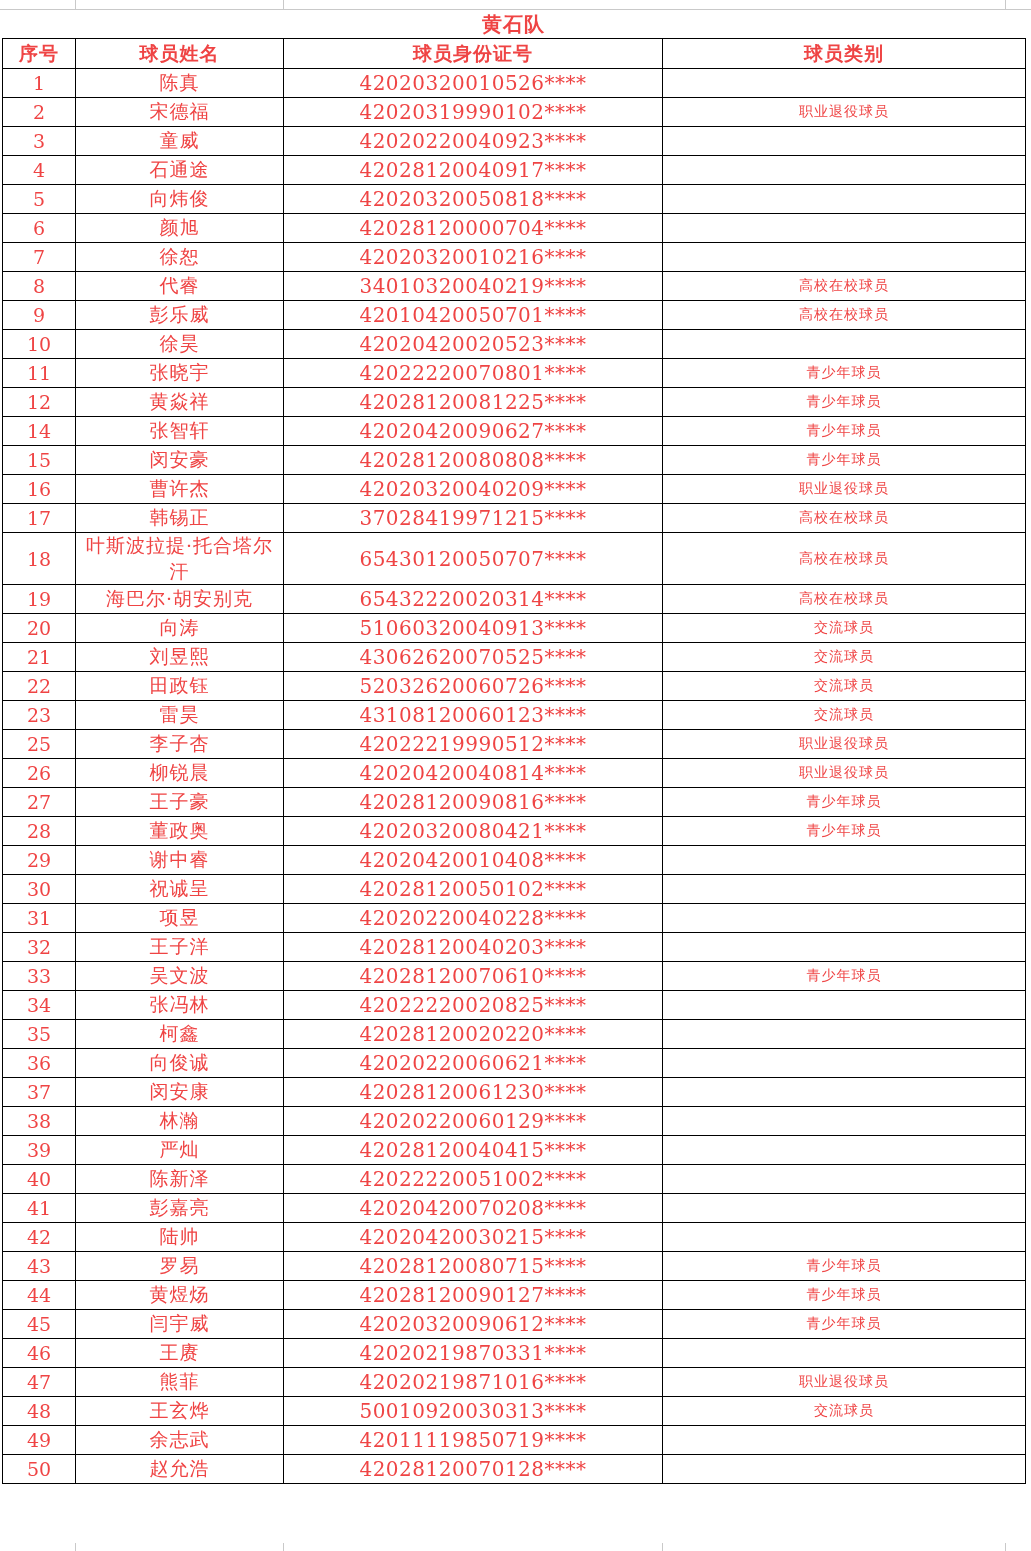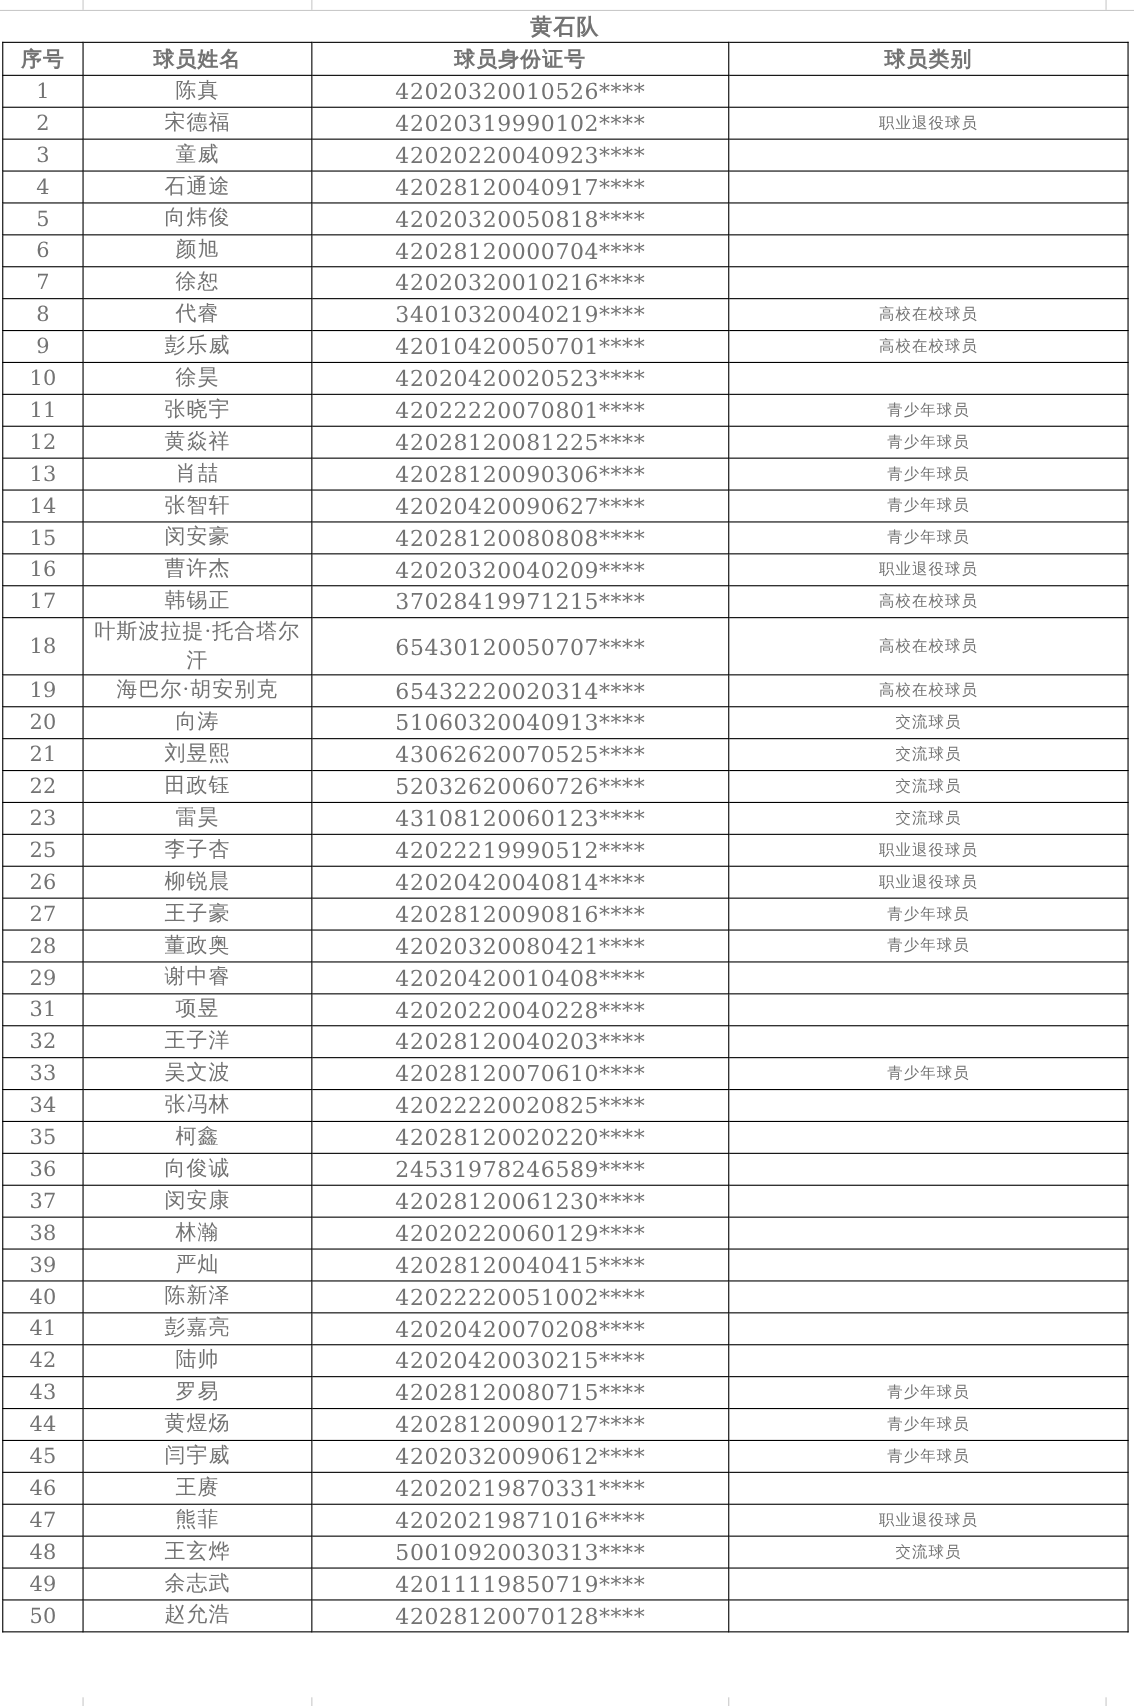--- a/index.html
+++ b/index.html
@@ -2,21 +2,21 @@
 <html><head>
 <meta charset="utf-8">
 <style>
   html,body{margin:0;padding:0;background:#ffffff;}
   .canvas{
     position:relative;
     width:1031px;height:1551px;
     background:#ffffff;
     overflow:hidden;
     font-family:"DejaVu Serif","Liberation Serif",serif;
-    color:#737373;
+    color:#ef4444;
   }
   
   .grid-strip{position:absolute;left:0;width:1031px;pointer-events:none;}
   .grid-strip.top{top:0;height:9px;border-bottom:1px solid #c9c9c9;}
   .grid-strip.bottom{bottom:0;height:8px;}
   .grid-tick{position:absolute;top:0;bottom:0;width:1px;background:#c9c9c9;}
 
   .title-row{
     position:absolute;top:10px;left:2px;width:1023px;height:28px;
     display:flex;align-items:center;justify-content:center;
@@ -141,26 +141,20 @@
           <td class="cell-id">42022220070801****</td>
           <td class="cell-category">青少年球员</td>
         </tr>
         <tr>
           <td class="cell-no">12</td>
           <td class="cell-name">黄焱祥</td>
           <td class="cell-id">42028120081225****</td>
           <td class="cell-category">青少年球员</td>
         </tr>
         <tr>
-          <td class="cell-no">13</td>
-          <td class="cell-name">肖喆</td>
-          <td class="cell-id">42028120090306****</td>
-          <td class="cell-category">青少年球员</td>
-        </tr>
-        <tr>
           <td class="cell-no">14</td>
           <td class="cell-name">张智轩</td>
           <td class="cell-id">42020420090627****</td>
           <td class="cell-category">青少年球员</td>
         </tr>
         <tr>
           <td class="cell-no">15</td>
           <td class="cell-name">闵安豪</td>
           <td class="cell-id">42028120080808****</td>
           <td class="cell-category">青少年球员</td>
@@ -237,20 +231,26 @@
           <td class="cell-id">42020320080421****</td>
           <td class="cell-category">青少年球员</td>
         </tr>
         <tr>
           <td class="cell-no">29</td>
           <td class="cell-name">谢中睿</td>
           <td class="cell-id">42020420010408****</td>
           <td class="cell-category"></td>
         </tr>
         <tr>
+          <td class="cell-no">30</td>
+          <td class="cell-name">祝诚呈</td>
+          <td class="cell-id">42028120050102****</td>
+          <td class="cell-category"></td>
+        </tr>
+        <tr>
           <td class="cell-no">31</td>
           <td class="cell-name">项昱</td>
           <td class="cell-id">42020220040228****</td>
           <td class="cell-category"></td>
         </tr>
         <tr>
           <td class="cell-no">32</td>
           <td class="cell-name">王子洋</td>
           <td class="cell-id">42028120040203****</td>
           <td class="cell-category"></td>
@@ -269,21 +269,21 @@
         </tr>
         <tr>
           <td class="cell-no">35</td>
           <td class="cell-name">柯鑫</td>
           <td class="cell-id">42028120020220****</td>
           <td class="cell-category"></td>
         </tr>
         <tr>
           <td class="cell-no">36</td>
           <td class="cell-name">向俊诚</td>
-          <td class="cell-id">24531978246589****</td>
+          <td class="cell-id">42020220060621****</td>
           <td class="cell-category"></td>
         </tr>
         <tr>
           <td class="cell-no">37</td>
           <td class="cell-name">闵安康</td>
           <td class="cell-id">42028120061230****</td>
           <td class="cell-category"></td>
         </tr>
         <tr>
           <td class="cell-no">38</td>

